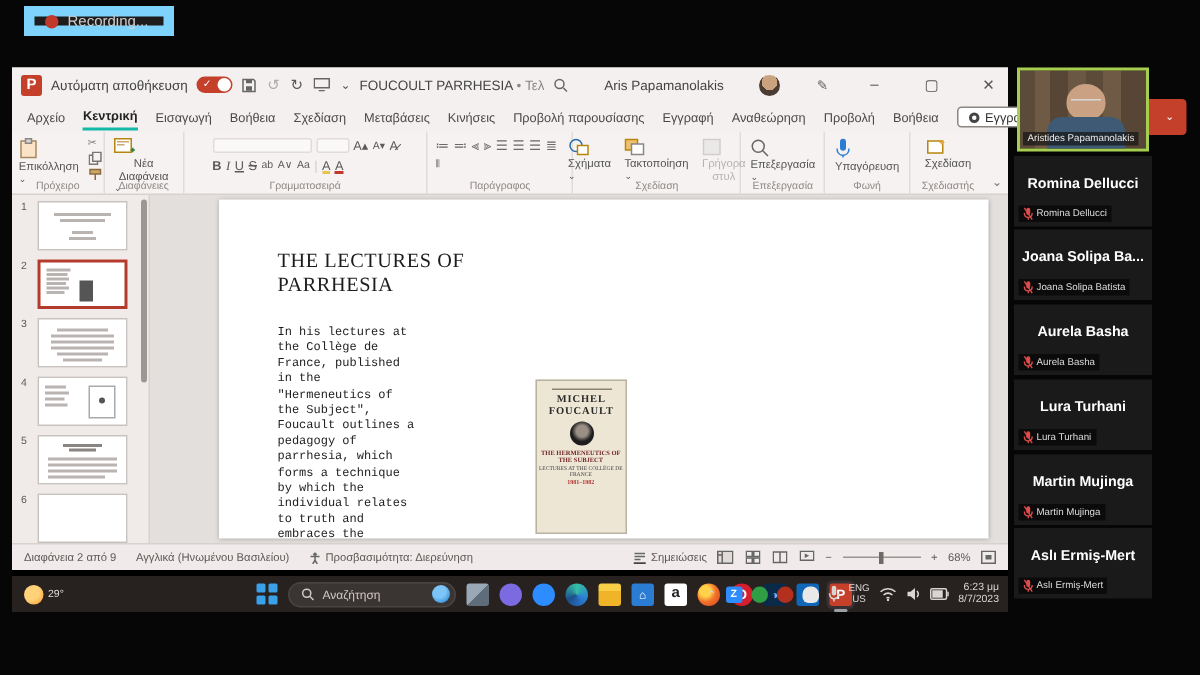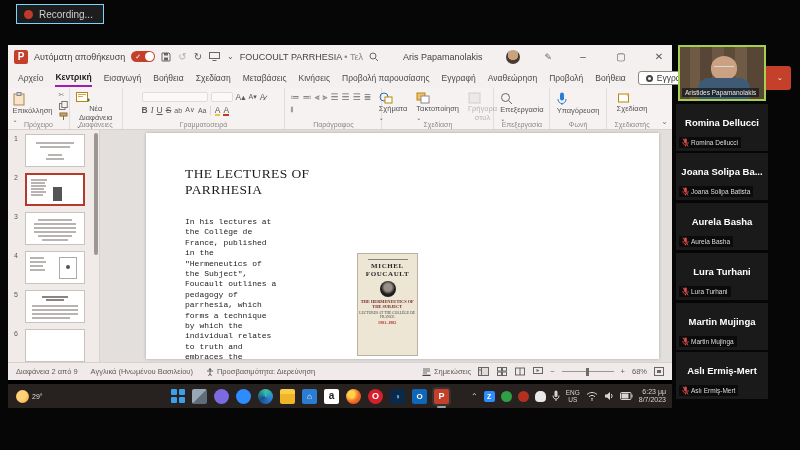--- a/index.html
+++ b/index.html
@@ -2,21 +2,21 @@
 <html><head>
 <meta charset="utf-8">
 <style>
   * { margin:0; padding:0; box-sizing:border-box; }
   html,body { width:800px; height:450px; background:#060606; overflow:hidden;
               font-family:"Liberation Sans", sans-serif; }
   #root { position:relative; width:800px; height:450px; background:#060606; }
 
   
   .rec-badge { position:absolute; left:16px; top:4px; height:20px; padding:0 10px 0 7px;
-    background:#1d1d1d; border:1px solid #7dd3fc; display:flex; align-items:center; gap:6px;
+    background:#1d1d1d; border:7px solid #7dd3fc; display:flex; align-items:center; gap:6px;
     font-size:10px; color:#cfcfcf; }
   .rec-dot { width:9px; height:9px; border-radius:50%; background:#c0392b; }
 
   
   .share { position:absolute; left:8px; top:45px; width:664px; height:363px; background:#000; }
 
   
   .ppt { position:absolute; left:0; top:0; width:664px; height:335px; background:#f4f0ef; }
 
   .ttl { position:absolute; left:0; top:0; right:0; height:23px; display:flex; align-items:center;
@@ -31,21 +31,21 @@
   .ttl-doc { flex:1; text-align:center; white-space:nowrap; overflow:hidden; }
   .ttl-doc .mod { color:#8b8785; }
   .ttl-right { display:flex; align-items:center; gap:24px; }
   .avatar { width:14px; height:14px; border-radius:50%;
     background:radial-gradient(circle at 50% 35%, #caa27e 0 45%, #4a3c33 46% 100%); }
   .winbtn { width:14px; text-align:center; color:#555; font-size:10px; }
 
   .tabs { position:absolute; left:0; top:23px; right:0; height:20px; display:flex;
     align-items:center; gap:12px; padding:0 4px 0 10px; font-size:8.5px; color:#4a4a4a; }
   .tab { white-space:nowrap; padding:3px 0; }
-  .tab.sel { color:#222; font-weight:bold; border-bottom:2px solid #a21caf; }
+  .tab.sel { color:#222; font-weight:bold; border-bottom:2px solid #14b8a6; }
   .tabs-right { margin-left:auto; display:flex; align-items:center; gap:6px; }
   .rec-pill { border:1px solid #8a8684; border-radius:3px; padding:1px 7px; display:flex;
     align-items:center; gap:4px; font-size:8.5px; color:#333; background:#fff; }
   .rec-pill .dot { width:7px; height:7px; border:2px solid #444; border-radius:50%; }
   .cmt { width:18px; height:14px; border:1px solid #8a8684; border-radius:3px; background:#fff;
     display:flex; align-items:center; justify-content:center; color:#666; font-size:8px; }
   .share-btn { background:#c4402a; color:#fff; border-radius:3px; padding:2px 8px; font-size:8.5px;
     display:flex; align-items:center; gap:4px; }
 
   .ribbon { position:absolute; left:0; top:43px; right:0; height:42px; background:#f6f2f1;
@@ -532,20 +532,28 @@
         <span class="sun"></span>
         <span>29°</span>
       </span>
       <span class="tb-center">
         <span class="start">
             <i></i>
             <i></i>
             <i></i>
             <i></i>
           </span>
+        <span class="searchpill">
+          <svg class="ic" width="9" height="9" viewBox="0 0 9 9">
+              <circle cx="3.5" cy="3.5" r="2.7" fill="none" stroke="#cfcac8"></circle>
+              <path d="M5.7 5.7 8 8" stroke="#cfcac8"></path>
+            </svg>
+          <span>Αναζήτηση</span>
+          <span class="bing"></span>
+        </span>
         <span class="appico" style="background:linear-gradient(135deg,#9aa7b5 0 49%,#5f6c7a 51% 100%);border-radius:2px"></span>
         <span class="appico" style="background:#7b6ae0;border-radius:50%"></span>
         <span class="appico" style="background:#2d8cff;border-radius:50%"></span>
         <span class="appico" style="background:conic-gradient(#35c1a5,#2b7cd3,#1b4e8a,#35c1a5);border-radius:50%"></span>
         <span class="appico" style="background:linear-gradient(#f7ce46 0 35%,#f0b429 35% 100%);border-radius:2px"></span>
         <span class="appico" style="background:#2b7cd3;border-radius:2px;color:#fff;font-size:8px;text-align:center;line-height:15px">⌂</span>
         <span class="appico" style="background:#fff;border-radius:2px;color:#222;font-size:10px;text-align:center;line-height:14px;font-weight:bold">a</span>
         <span class="appico" style="background:radial-gradient(circle at 35% 35%,#ffd24a 0 25%,#f2742b 50%,#d63d1f 100%);border-radius:50%"></span>
         <span class="appico" style="background:#d61f2c;border-radius:50%;color:#fff;font-size:9px;text-align:center;line-height:14px;font-weight:bold">O</span>
         <span class="appico" style="background:#0b2a4a;border-radius:2px;color:#6fb5ff;font-size:8px;text-align:center;line-height:15px">◑</span>

